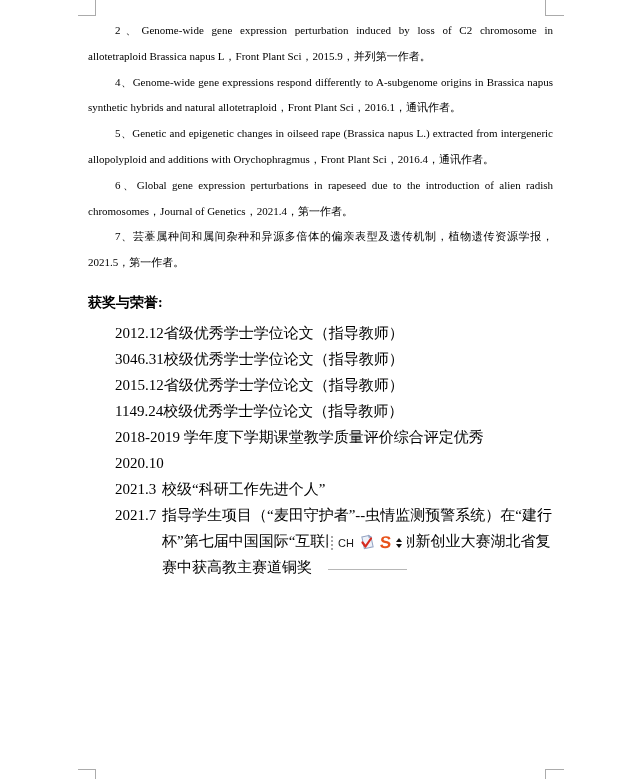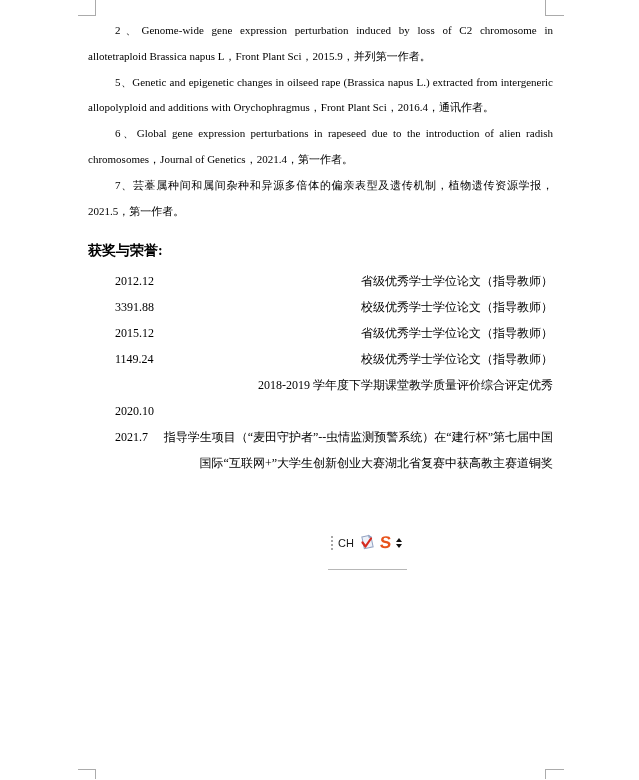--- a/index.html
+++ b/index.html
@@ -21,23 +21,23 @@
   .para{
     margin:0;font-size:11px;line-height:25.8px;
     text-align:justify;text-indent:27px;
     word-break:break-word;
   }
   .awards-heading{
     margin:14px 0 0 0;font-size:14px;line-height:26px;font-weight:bold;
     font-family:Liberation Serif, serif;
   }
   .awards{margin-top:4px;}
-  .award{display:flex;padding-left:27px;font-size:12px;line-height:26px;}
+  .award{display:flex;padding-left:27px;font-size:15px;line-height:26px;}
   .award-date{flex:0 0 47px;white-space:nowrap;}
-  .award-text{flex:1;text-align:right;word-break:break-word;}
+  .award-text{flex:1;text-align:left;word-break:break-word;}
 
   
   .ime-bar{
     position:absolute;left:328px;top:533px;height:20px;
     background:#ffffff;display:flex;align-items:center;gap:5px;
     padding:0 5px 16px 3px;border-bottom:1px solid #b7b7b7;overflow:visible;
   }
   .ime-handle{width:0;height:14px;border-left:2px dotted #a5a5a5;}
   .ime-label{
     font-family:"Liberation Sans","DejaVu Sans",sans-serif;
@@ -64,39 +64,40 @@
 <div class="crop bl"></div>
 <div class="crop br"></div>
 
 <div class="content">
 
   <div>
 
       <p class="para"><span>2、Genome-wide gene expression perturbation induced by loss of C2 chromosome in allotetraploid Brassica napus L，Front Plant Sci，2015.9，并列第一作者。</span></p>
 
 
+      <p class="para"><span>4、Genome-wide gene expressions respond differently to A-subgenome origins in Brassica napus synthetic hybrids and natural allotetraploid，Front Plant Sci，2016.1，通讯作者。</span></p>
 
       <p class="para"><span>5、Genetic and epigenetic changes in oilseed rape (Brassica napus L.) extracted from intergeneric allopolyploid and additions with Orychophragmus，Front Plant Sci，2016.4，通讯作者。</span></p>
 
       <p class="para"><span>6、Global gene expression perturbations in rapeseed due to the introduction of alien radish chromosomes，Journal of Genetics，2021.4，第一作者。</span></p>
 
       <p class="para"><span>7、芸薹属种间和属间杂种和异源多倍体的偏亲表型及遗传机制，植物遗传资源学报，2021.5，第一作者。</span></p>
     </div>
 
   <h3 class="awards-heading">获奖与荣誉:</h3>
 
   <div class="awards">
 
       <div class="award">
         <span class="award-date">2012.12</span>
         <span class="award-text">省级优秀学士学位论文（指导教师）</span>
       </div>
 
       <div class="award">
-        <span class="award-date">3391.88</span>
+        <span class="award-date">3046.31</span>
         <span class="award-text">校级优秀学士学位论文（指导教师）</span>
       </div>
 
       <div class="award">
         <span class="award-date">2015.12</span>
         <span class="award-text">省级优秀学士学位论文（指导教师）</span>
       </div>
 
       <div class="award">
         <span class="award-date">1149.24</span>
@@ -107,20 +108,24 @@
 
         <span class="award-text">2018-2019 学年度下学期课堂教学质量评价综合评定优秀</span>
       </div>
 
 
       <div class="award">
         <span class="award-date">2020.10</span>
       </div>
 
 
+      <div class="award">
+        <span class="award-date">2021.3</span>
+        <span class="award-text">校级“科研工作先进个人”</span>
+      </div>
 
       <div class="award">
         <span class="award-date">2021.7</span>
         <span class="award-text">指导学生项目（“麦田守护者”--虫情监测预警系统）在“建行杯”第七届中国国际“互联网+”大学生创新创业大赛湖北省复赛中获高教主赛道铜奖</span>
       </div>
     </div>
 
 </div>
 
 <div class="ime-bar">

